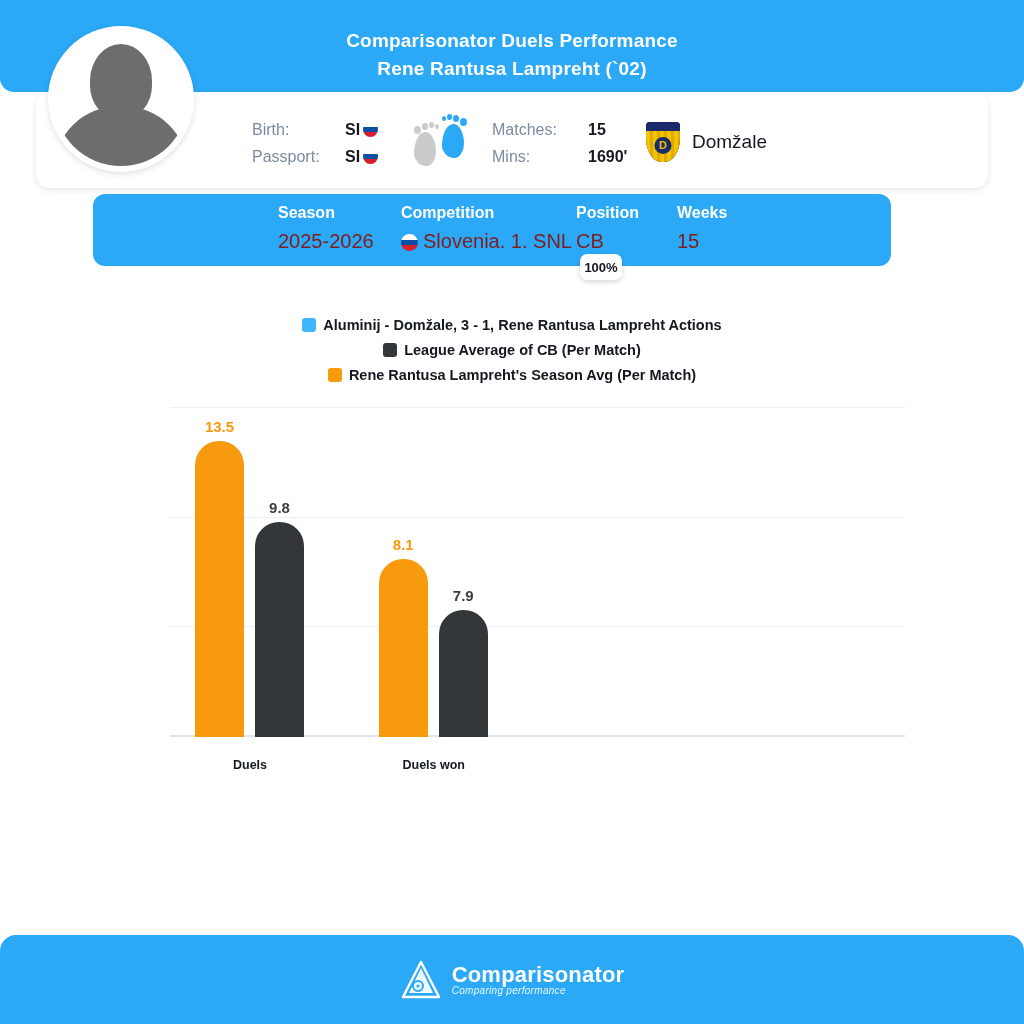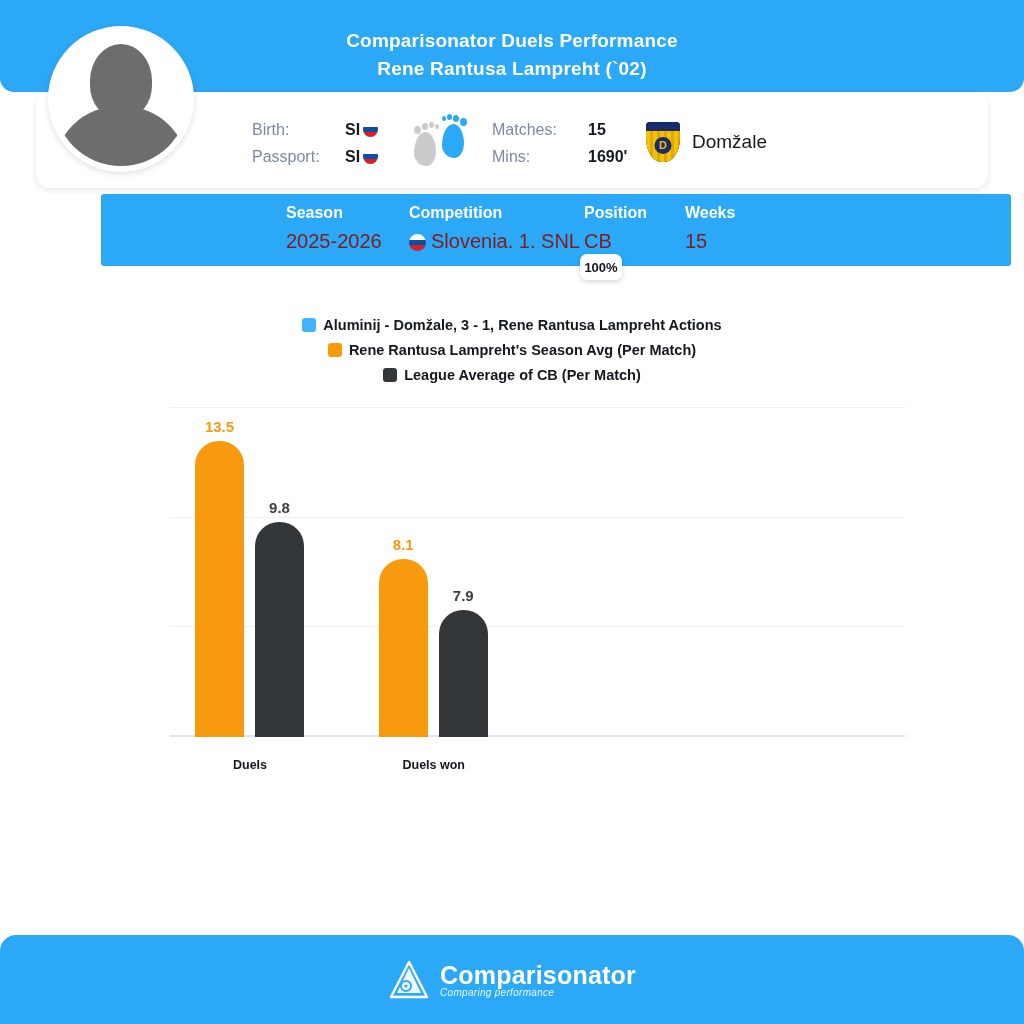--- a/index.html
+++ b/index.html
@@ -96,22 +96,22 @@
   .crest .top{position:absolute;left:0;top:0;width:100%;height:9px;background:#1b2a6b;}
   .crest .stripes{position:absolute;left:0;top:9px;width:100%;height:31px;
     background:repeating-linear-gradient(90deg,#f2c300 0 4px,#e0a800 4px 7px);}
   .crest .disc{position:absolute;left:50%;top:15px;transform:translateX(-50%);
     width:17px;height:17px;border-radius:50%;background:#1b2a6b;color:#f2c300;
     font-size:11px;font-weight:bold;line-height:17px;text-align:center;}
   .club-name{color:#14181f;font-size:19px;}
 
   
   .stats-strip{
-    position:absolute;left:93px;top:194px;width:910px;height:72px;
-    background:#2BA9F7;border-radius:3px;margin-left:8px;
+    position:absolute;left:93px;top:194px;width:798px;height:72px;
+    background:#2BA9F7;border-radius:12px;
   }
   .stat-h{position:absolute;color:#ffffff;font-size:16px;font-weight:bold;top:10px;white-space:nowrap;}
   .stat-v{position:absolute;color:#7f1d1d;font-size:20px;top:36px;white-space:nowrap;}
   .badge-100{
     position:absolute;left:580px;top:254px;width:42px;height:26px;
     background:#ffffff;border-radius:7px;
     box-shadow:0 2px 5px rgba(0,0,0,.16);
     color:#14181f;font-size:13px;font-weight:bold;
     display:flex;align-items:center;justify-content:center;
   }
@@ -141,21 +141,21 @@
   .footer-band{
     position:absolute;left:0;bottom:0;width:1024px;height:89px;
     background:#2BA9F7;border-top-left-radius:16px;border-top-right-radius:16px;
   }
   .footer-logo{
     position:absolute;left:0;top:24px;width:1024px;
     display:flex;align-items:center;justify-content:center;gap:10px;
   }
   .mark{width:42px;height:42px;position:relative;flex:none;}
   .brand{display:flex;flex-direction:column;line-height:1;}
-  .brand-name{color:#ffffff;font-size:25px;font-weight:bold;letter-spacing:.2px;}
+  .brand-name{color:#ffffff;font-size:22px;font-weight:bold;letter-spacing:.2px;}
   .brand-tag{color:#eaf6ff;font-size:10px;font-style:italic;letter-spacing:.3px;}
 </style>
 </head>
 <body>
 
 <div class="canvas">
 
   <div class="header-band">
     <div class="header-title">Comparisonator Duels Performance</div>
     <div class="header-sub">Rene Rantusa Lampreht (`02)</div>
@@ -234,26 +234,26 @@
     <div class="stat-v" style="left:584px;">15</div>
   </div>
   <div class="badge-100">100%</div>
 
   <div class="legend">
     <div class="lg-row">
       <span class="sw" style="background: rgb(63, 182, 251);"></span>
       <span class="lg-txt">Aluminij - Domžale, 3 - 1, Rene Rantusa Lampreht Actions</span>
     </div>
     <div class="lg-row">
+      <span class="sw" style="background: rgb(51, 55, 57);"></span>
+      <span class="lg-txt">League Average of CB (Per Match)</span>
+    </div>
+    <div class="lg-row">
       <span class="sw" style="background: rgb(248, 154, 14);"></span>
       <span class="lg-txt">Rene Rantusa Lampreht's Season Avg (Per Match)</span>
-    </div>
-    <div class="lg-row">
-      <span class="sw" style="background: rgb(51, 55, 57);"></span>
-      <span class="lg-txt">League Average of CB (Per Match)</span>
     </div>
   </div>
 
   <div class="chart">
     <div class="plot" id="plot">
       <div class="baseline"></div>
     <div class="grid" style="bottom: 0px; background: transparent;"></div>
         <div class="grid" style="bottom: 109.667px;"></div>
         <div class="grid" style="bottom: 219.333px;"></div>
         <div class="grid" style="bottom: 329px;"></div>

